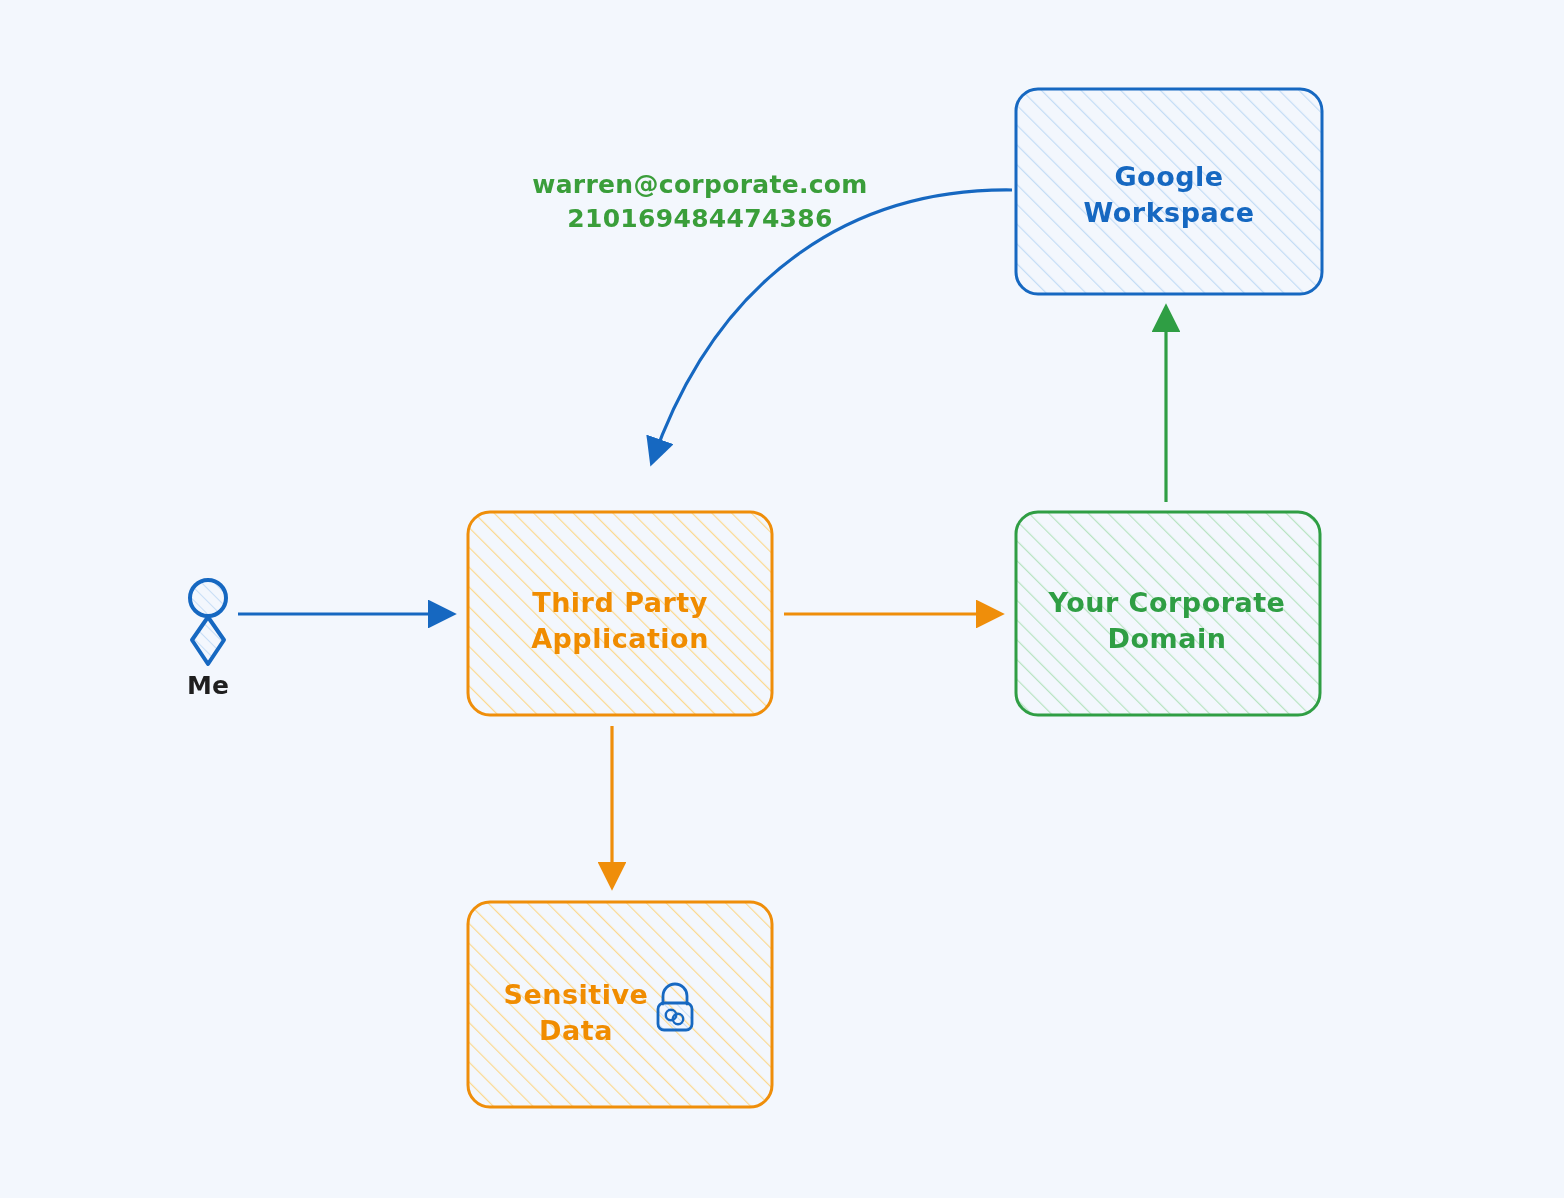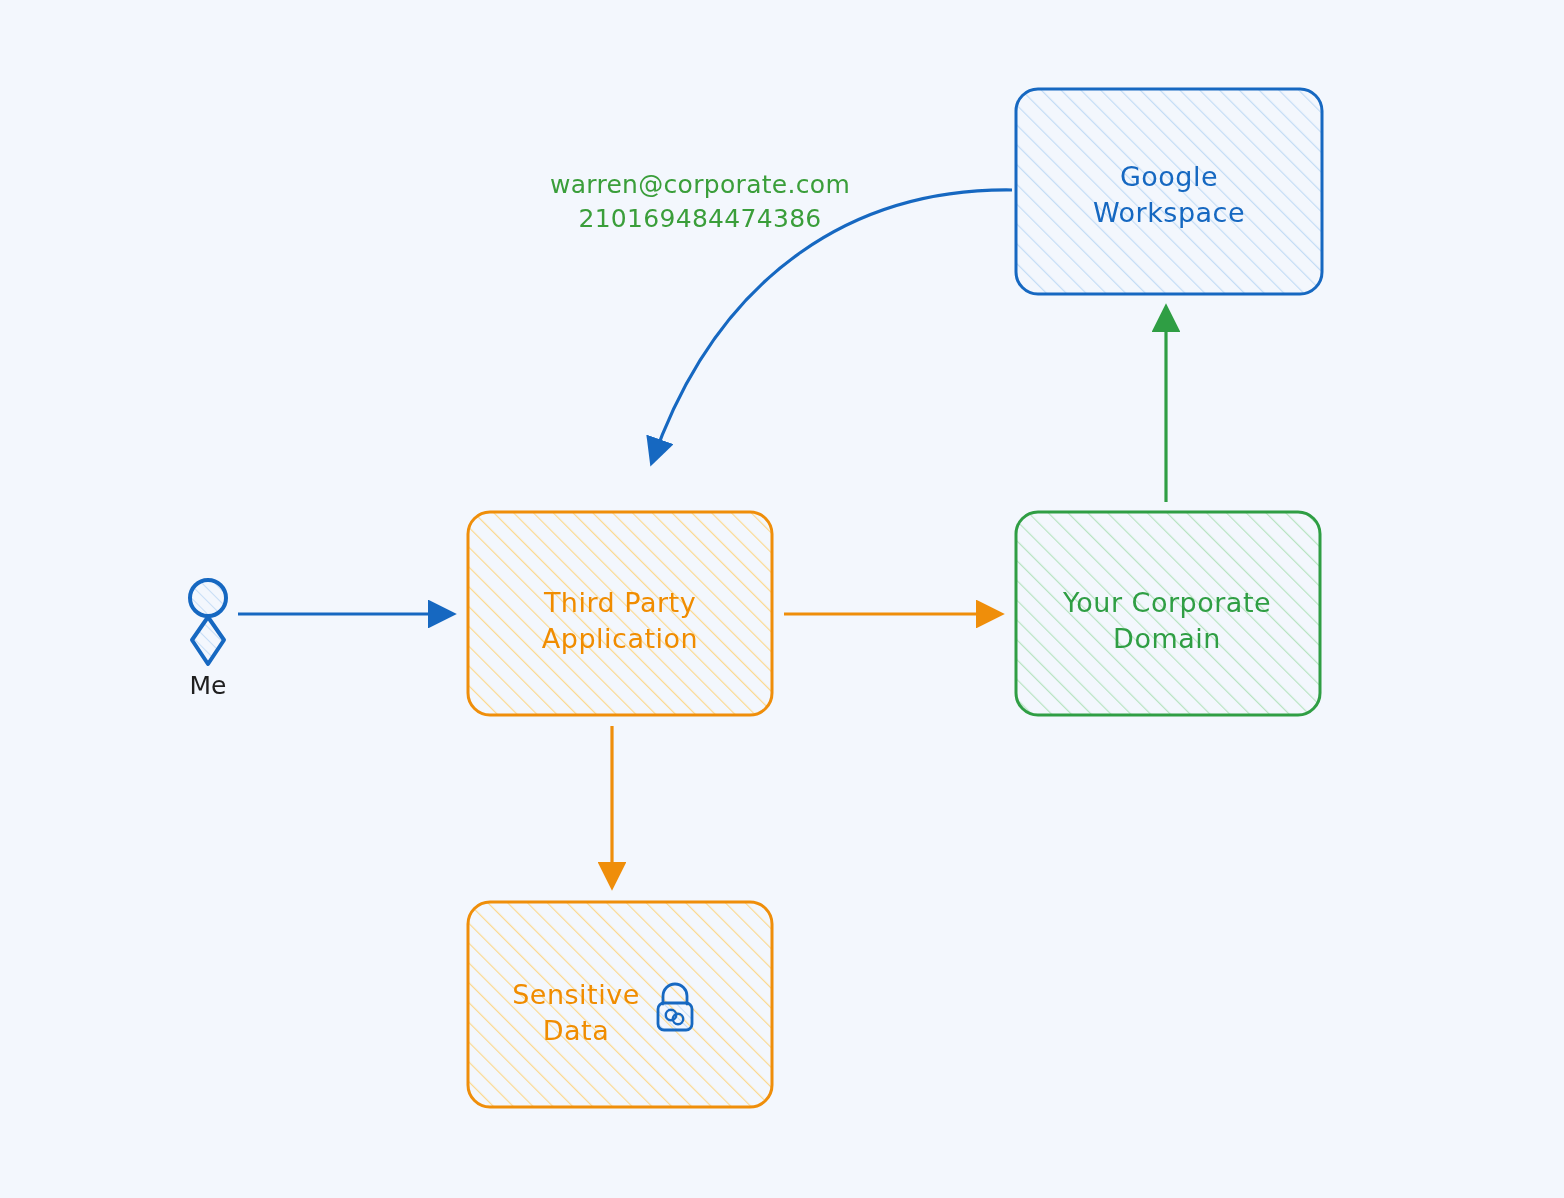--- a/index.html
+++ b/index.html
@@ -13,20 +13,21 @@
     background: #f3f7fd;
     font-family: "DejaVu Sans", sans-serif;
     overflow: hidden;
     position: relative;
   }
   #diagram-root {
     position: absolute;
     inset: 0;
     width: 1564px;
     height: 1198px;
+    font-weight: bold;
   }
   svg#diagram-svg {
     position: absolute;
     top: 0;
     left: 0;
     width: 1564px;
     height: 1198px;
     display: block;
   }
   .node-label {

